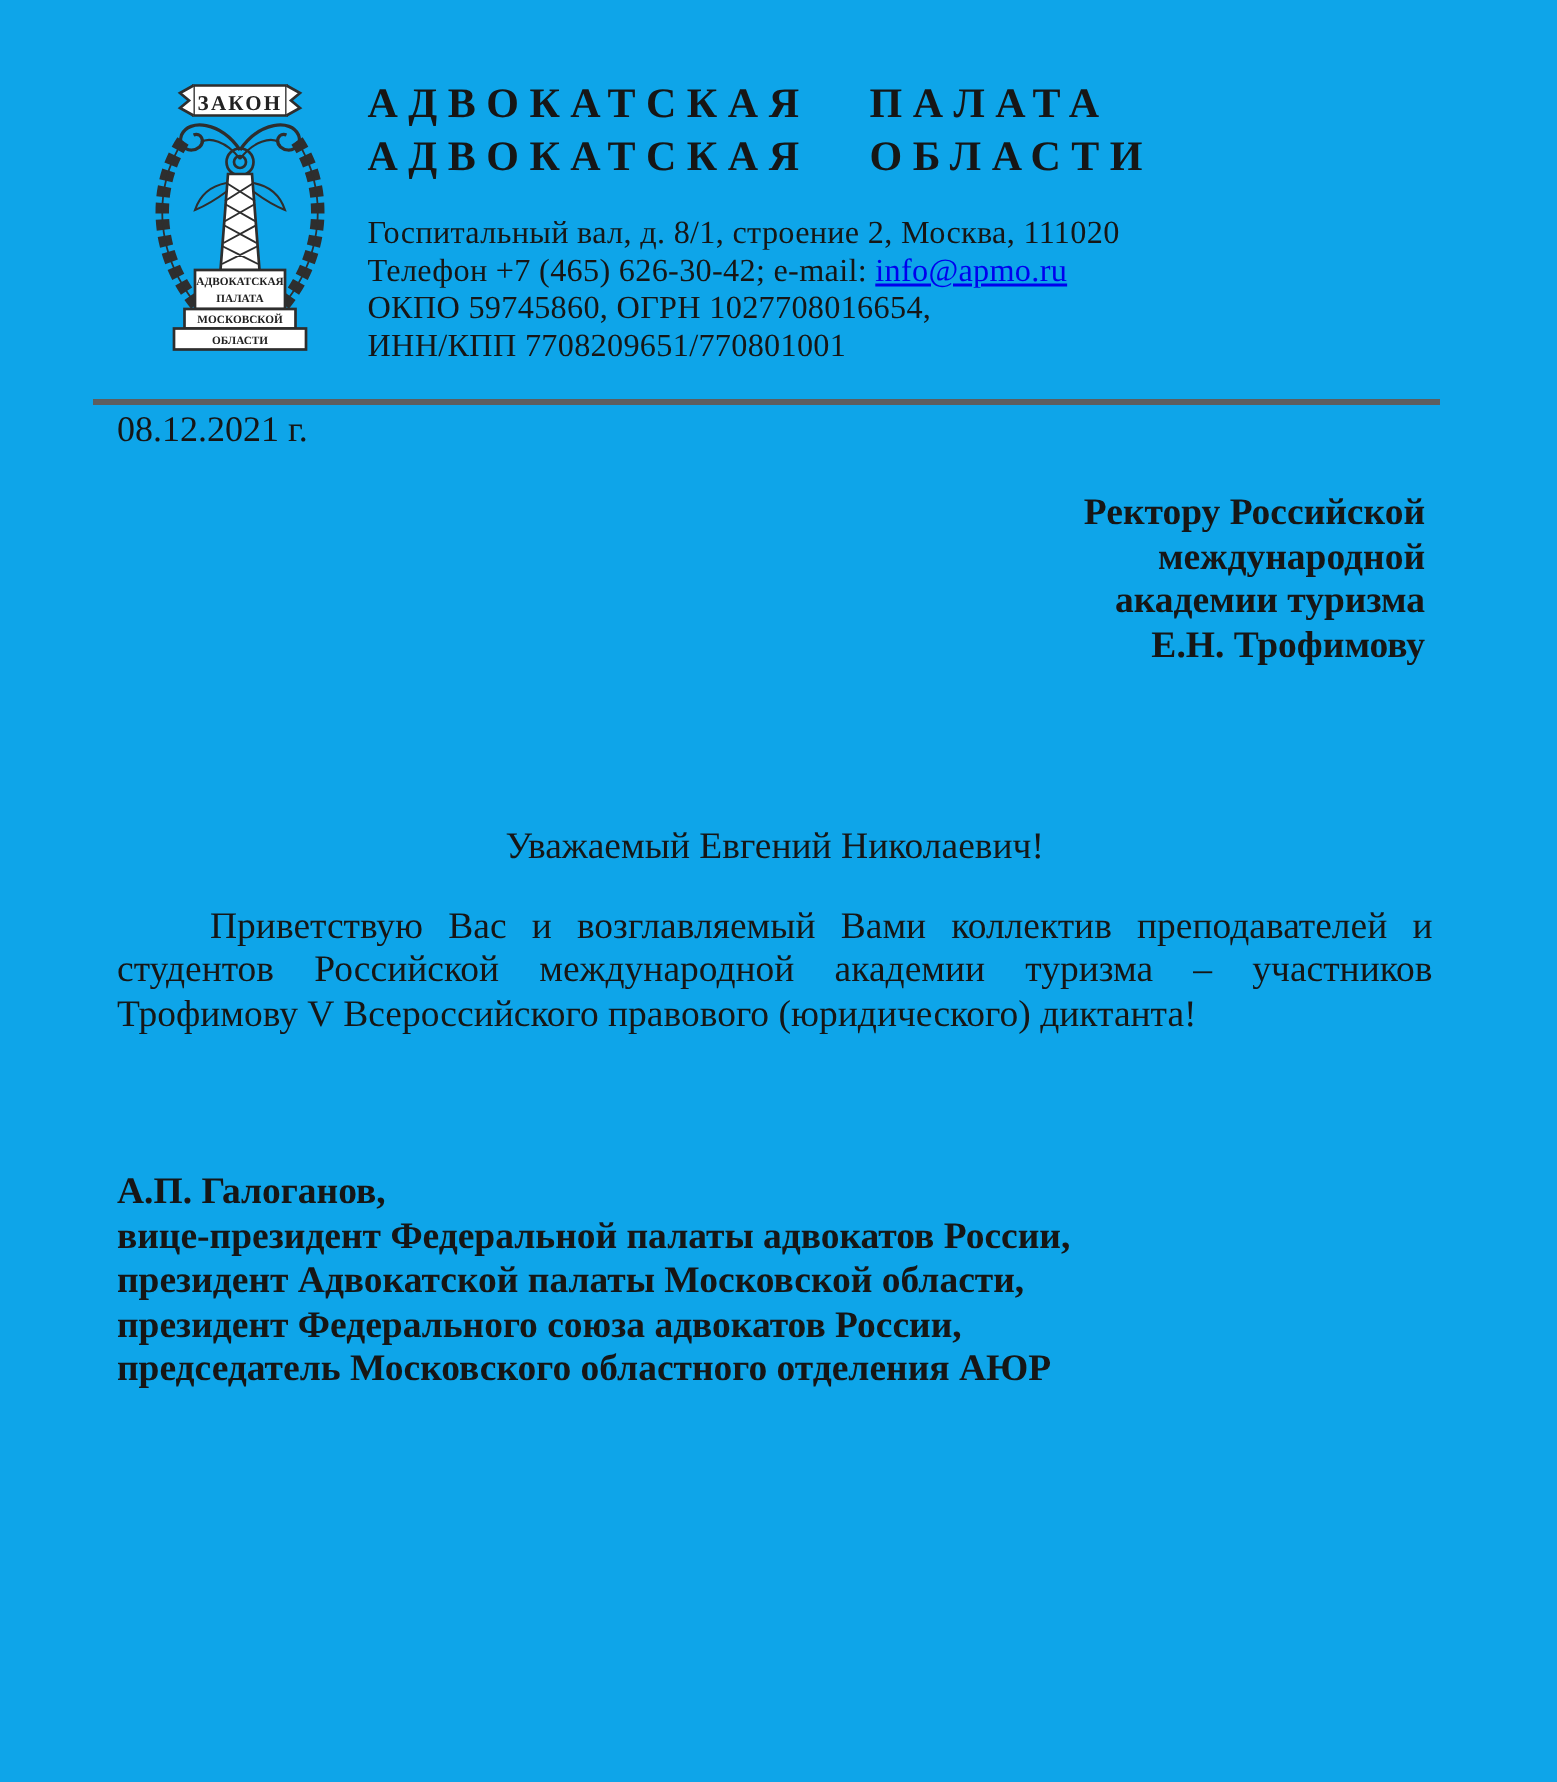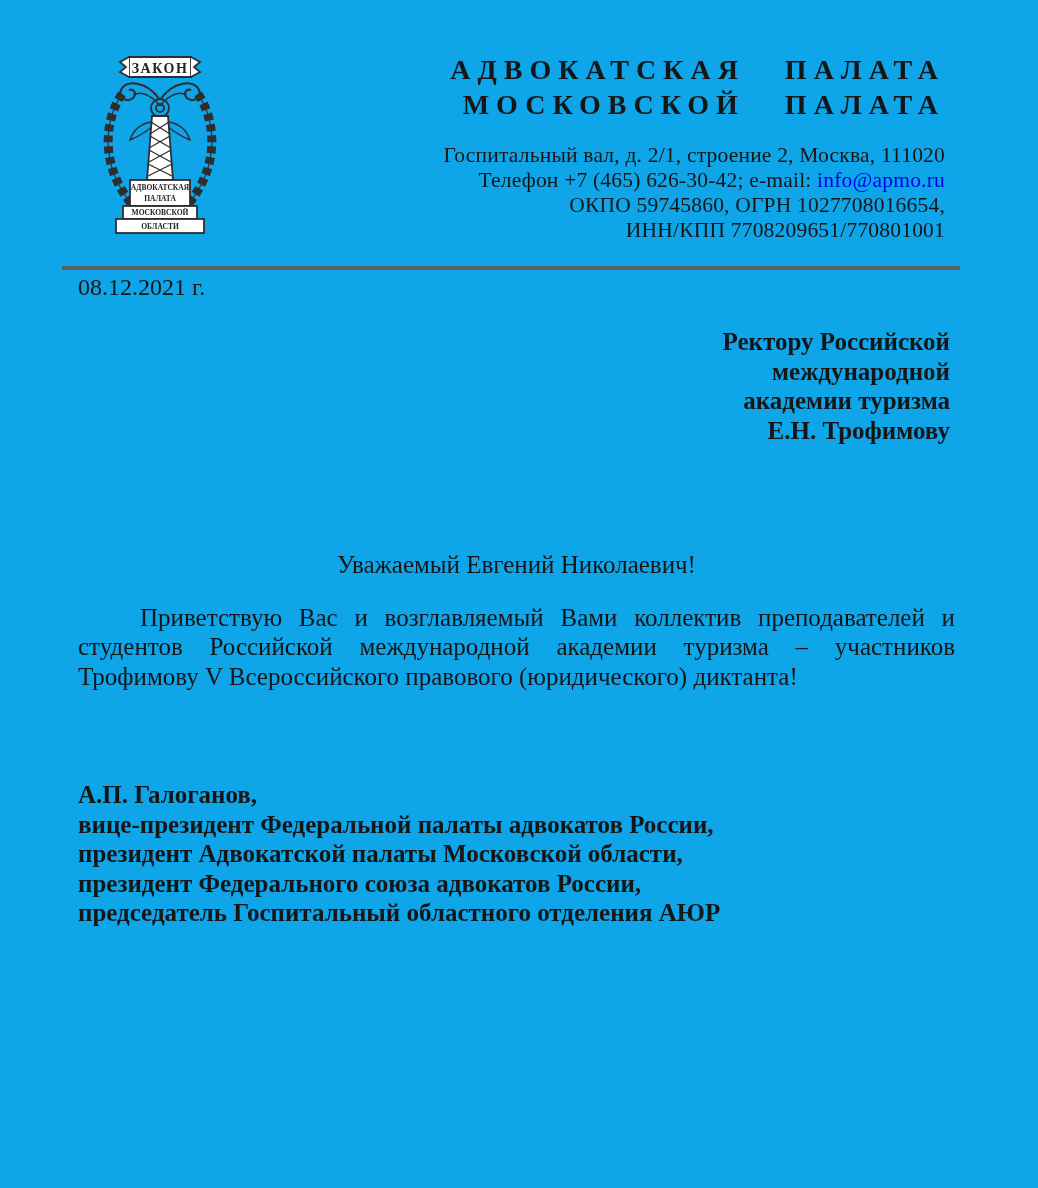--- a/index.html
+++ b/index.html
@@ -12,39 +12,39 @@
     overflow:hidden;
   }
 
   
   .logo {
     position:absolute; left:85px; top:50px;
     width:150px; height:192px;
   }
   .header-text {
     position:absolute; left:245px; top:52px; width:700px;
-    text-align:right;
+    text-align:left;
   }
   .org-title-line {
     display:block;
     font-weight:bold;
     font-size:28px;
     line-height:35px;
     letter-spacing:7px;
     word-spacing:26px;
     white-space:nowrap;
   }
   .contact {
     margin-top:21px;
     font-size:21.5px;
     line-height:25px;
     letter-spacing:0.2px;
   }
   .contact-line { display:block; }
-  .email-link { color:#0000EE; cursor:pointer;margin-top:16px; }
+  .email-link { color:#0000EE; text-decoration:underline; cursor:pointer;margin-top:16px; }
 
   
   .divider {
     position:absolute; left:62px; top:266px;
     width:898px; height:4px;
     background:#5e5e5e;
   }
   .date {
     position:absolute; left:78px; top:274px;
     font-size:24px;
@@ -130,23 +130,23 @@
       <text x="75" y="23" font-size="14" letter-spacing="1.5" text-anchor="middle">ЗАКОН</text>
       <text x="75" y="140" font-size="7.5" text-anchor="middle">АДВОКАТСКАЯ</text>
       <text x="75" y="151" font-size="7.5" text-anchor="middle">ПАЛАТА</text>
       <text x="75" y="165" font-size="7.5" text-anchor="middle">МОСКОВСКОЙ</text>
       <text x="75" y="179" font-size="7.5" text-anchor="middle">ОБЛАСТИ</text>
     </svg>
   </div>
 
   <div class="header-text">
     <span class="org-title-line">АДВОКАТСКАЯ ПАЛАТА</span>
-    <span class="org-title-line">МОСКОВСКОЙ ПАЛАТА</span>
+    <span class="org-title-line">АДВОКАТСКАЯ ОБЛАСТИ</span>
     <div class="contact">
-      <span class="contact-line">Госпитальный вал, д. 2/1, строение 2, Москва, 111020</span>
+      <span class="contact-line">Госпитальный вал, д. 8/1, строение 2, Москва, 111020</span>
       <span class="contact-line"><span>Телефон +7 (465) 626-30-42; e-mail: </span><a class="email-link">info@apmo.ru</a></span>
       <span class="contact-line">ОКПО 59745860, ОГРН 1027708016654,</span>
       <span class="contact-line">ИНН/КПП 7708209651/770801001</span>
     </div>
   </div>
 
   <div class="divider"></div>
   <div class="date">08.12.2021 г.</div>
 
   <div class="recipient">
@@ -160,16 +160,16 @@
 
   <div class="body-text">
     <p>Приветствую Вас и возглавляемый Вами коллектив преподавателей и студентов Российской международной академии туризма – участников Трофимову V Всероссийского правового (юридического) диктанта!</p>
   </div>
 
   <div class="signature">
     <span>А.П. Галоганов,</span>
     <span>вице-президент Федеральной палаты адвокатов России,</span>
     <span>президент Адвокатской палаты Московской области,</span>
     <span>президент Федерального союза адвокатов России,</span>
-    <span>председатель Госпитальный областного отделения АЮР</span>
+    <span>председатель Московского областного отделения АЮР</span>
   </div>
 
 </div>
 
 </body></html>

